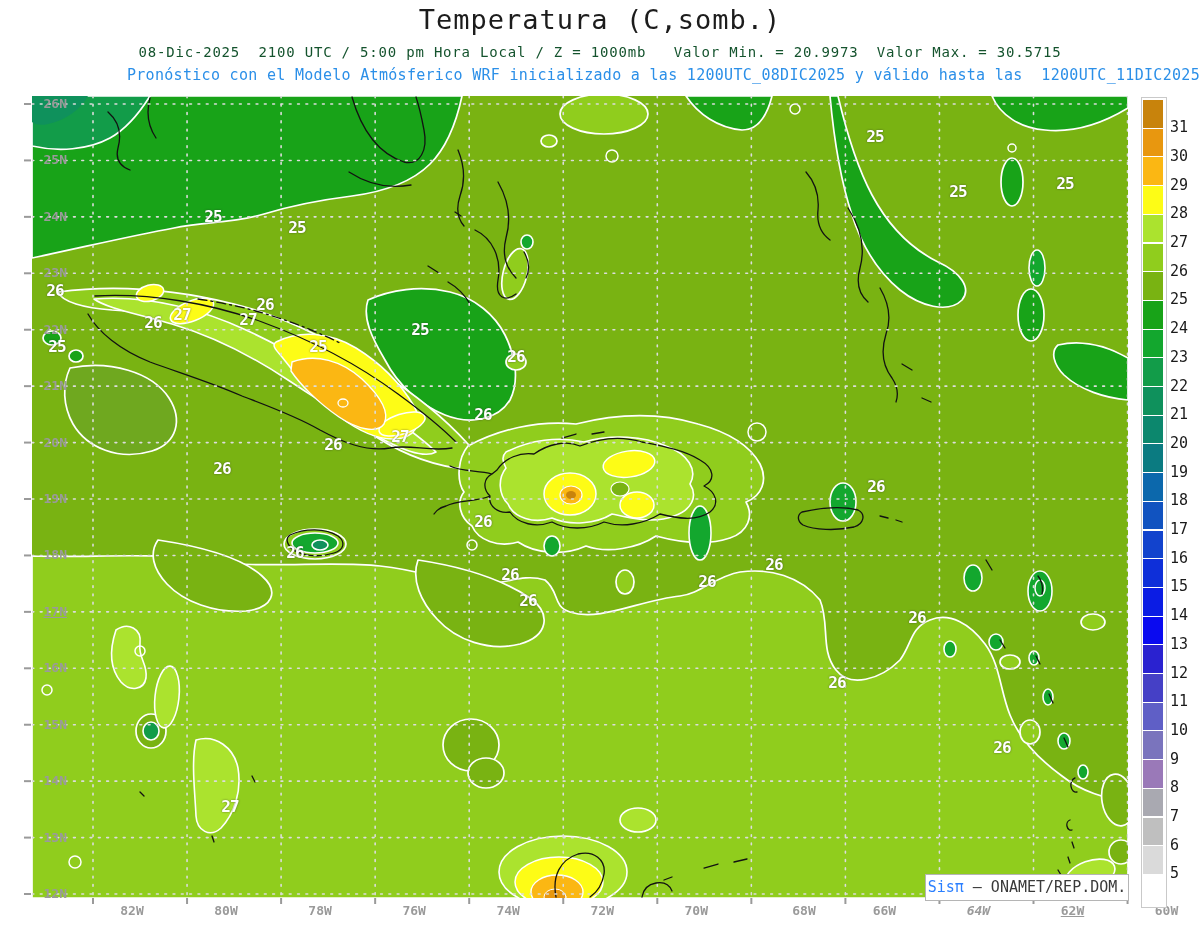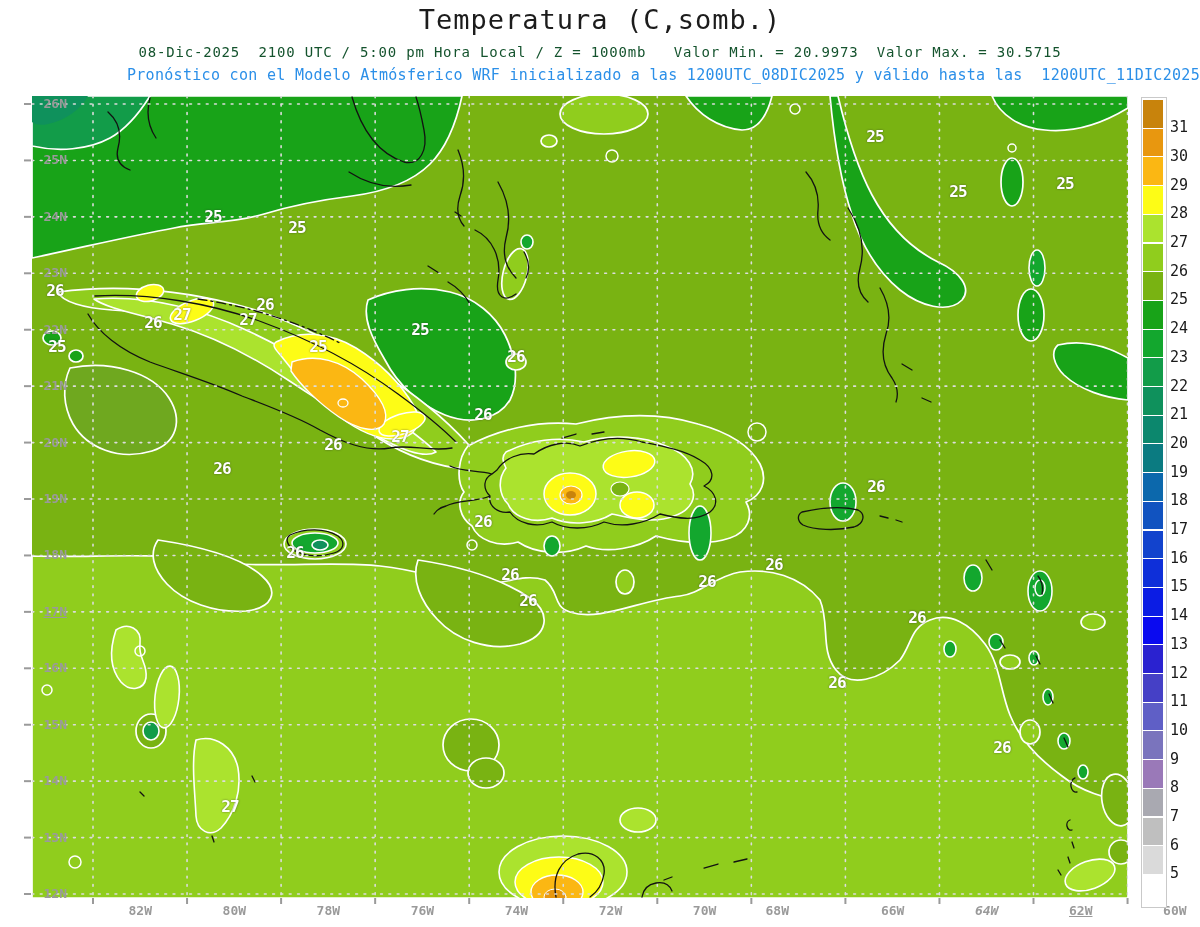--- a/index.html
+++ b/index.html
@@ -6,21 +6,21 @@
   body{width:1200px;height:927px;position:relative;overflow:hidden;
        font-family:"DejaVu Sans Mono","Liberation Mono",monospace;}
   .stage{position:absolute;left:0;top:0;width:1200px;height:927px;}
   .hdr{position:absolute;left:0;width:1200px;text-align:center;white-space:pre;}
   #title{top:4px;font-size:27px;letter-spacing:1px;color:#1c1c1c;}
   #line1{top:44px;font-size:14px;letter-spacing:0.8px;color:#14532d;}
   #line2{top:66px;font-size:15px;letter-spacing:0.3px;color:#2b8fe8;text-align:right;}
   #mapsvg{position:absolute;left:0;top:0;}
   .lat-label,.lon-label{position:absolute;font-size:13px;font-weight:bold;color:#9a9a9a;padding-left:39px;}
   .lat-label{left:0;width:28px;text-align:right;}
-  .lon-label{width:40px;text-align:right;}
+  .lon-label{width:40px;text-align:center;}
   .cbar-seg{position:absolute;left:1143px;width:20px;box-sizing:border-box;border-top:1px solid #fff;}
   #cbar-frame{position:absolute;left:1141px;top:97px;width:24px;height:809px;border:1px solid #c9c9c9;background:#fff;}
   .cbar-label{position:absolute;left:1170px;width:34px;font-size:15px;color:#1a1a1a;}
   .ct-label{position:absolute;width:34px;text-align:center;font-size:16px;font-weight:bold;color:#ffffff;
             text-shadow:0 0 2px rgba(45,45,45,.65);letter-spacing:-1px;}
   #attribution{position:absolute;left:925px;top:874px;width:202px;height:25px;background:#ffffff;
                border:1px solid #b5b5b5;font-size:15px;line-height:24px;text-align:center;white-space:pre;}
   #attribution .brand{color:#2a7fff;}
   #attribution .credit{color:#3a3a3a;}
 </style>
@@ -242,21 +242,21 @@
       <div class="lat-label" style="top: 773.16px;">14N</div>
       <div class="lat-label" style="top: 829.59px;">13N</div>
       <div class="lat-label" style="top: 886.02px;">12N</div>
       <div class="lon-label" style="left: 73px; top: 903px;">82W</div>
       <div class="lon-label" style="left: 167.05px; top: 903px;">80W</div>
       <div class="lon-label" style="left: 261.1px; top: 903px;">78W</div>
       <div class="lon-label" style="left: 355.15px; top: 903px;">76W</div>
       <div class="lon-label" style="left: 449.2px; top: 903px;">74W</div>
       <div class="lon-label" style="left: 543.25px; top: 903px;">72W</div>
       <div class="lon-label" style="left: 637.3px; top: 903px;">70W</div>
-      <div class="lon-label" style="left: 710px; top: 903px;">68W</div>
+      <div class="lon-label" style="left: 745px; top: 903px;">68W</div>
       <div class="lon-label" style="left: 825.4px; top: 903px;">66W</div>
       <div class="lon-label" style="left: 919.45px; top: 903px; font-style: italic;">64W</div>
       <div class="lon-label" style="left: 1013.5px; top: 903px; text-decoration: underline;">62W</div>
       <div class="lon-label" style="left: 1107.55px; top: 903px;">60W</div>
     </div>
 
   <div id="contour-labels">
       <div class="ct-label" style="left: 196px; top: 207px;">25</div>
       <div class="ct-label" style="left: 280px; top: 218px;">25</div>
       <div class="ct-label" style="left: 858px; top: 127px;">25</div>
@@ -342,13 +342,14 @@
       <div class="cbar-label" style="top: 663.5px;">12</div>
       <div class="cbar-label" style="top: 692.2px;">11</div>
       <div class="cbar-label" style="top: 720.9px;">10</div>
       <div class="cbar-label" style="top: 749.6px;">9</div>
       <div class="cbar-label" style="top: 778.3px;">8</div>
       <div class="cbar-label" style="top: 807px;">7</div>
       <div class="cbar-label" style="top: 835.7px;">6</div>
       <div class="cbar-label" style="top: 864.4px;">5</div>
     </div>
 
+  <div id="attribution"><span class="brand">Sisπ</span> <span class="credit">– ONAMET/REP.DOM.</span></div>
 </div>
 
 </body></html>

